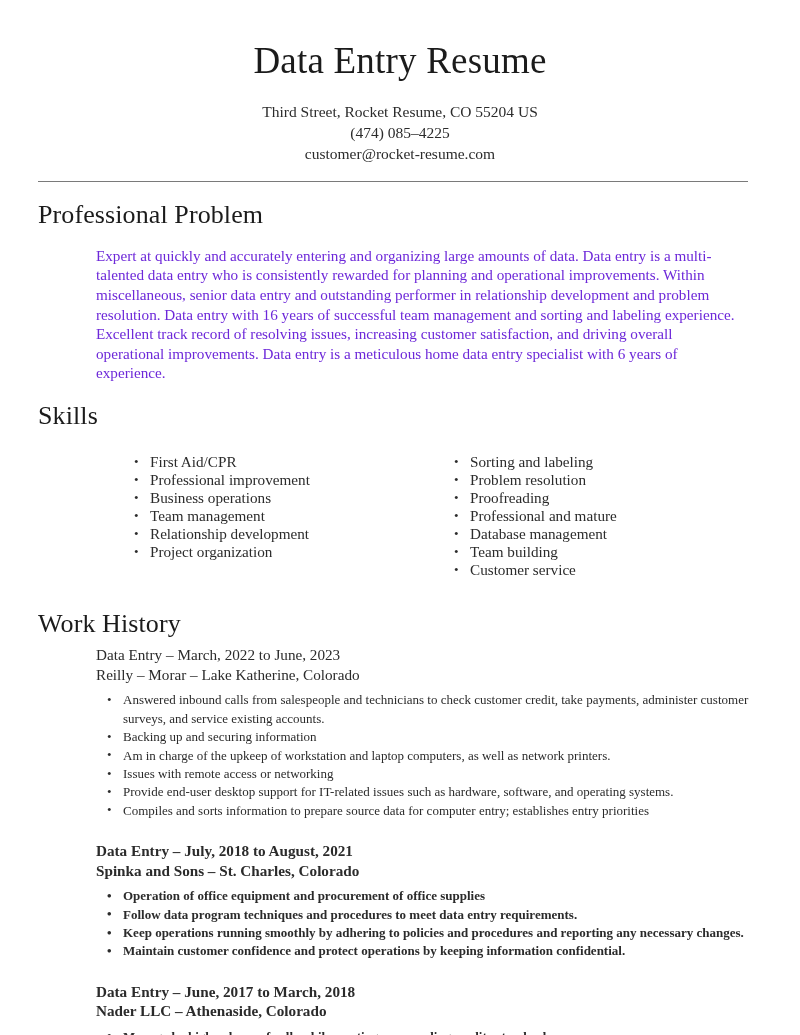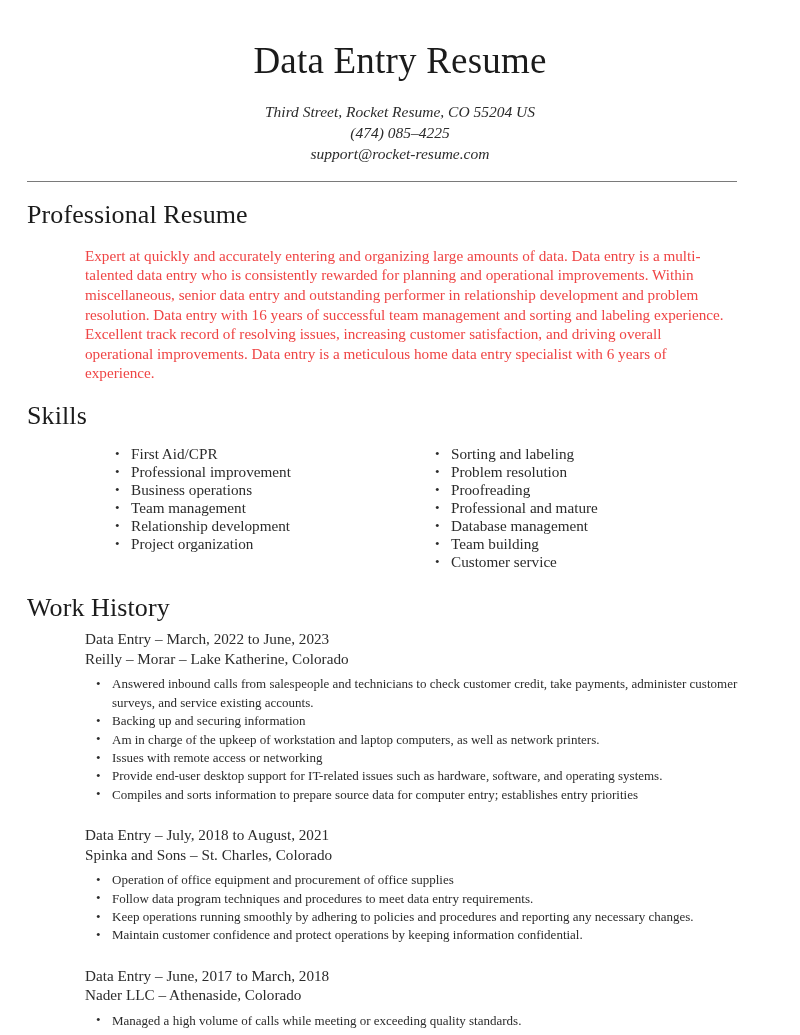--- a/index.html
+++ b/index.html
@@ -13,21 +13,21 @@
     overflow: hidden;
     font-family: "Liberation Serif", "DejaVu Serif", serif;
     color: #2b2b2b;
     -webkit-font-smoothing: antialiased;
   }
   .page {
     width: 800px;
     height: 1035px;
     position: relative;
     box-sizing: border-box;
-    padding: 0 27px;
+    padding: 0 38px;
   }
 
   
   .resume-title {
     text-align: center;
     font-size: 37px;
     font-weight: normal;
     letter-spacing: 0.2px;
     color: #1b1b1b;
     margin: 0;
@@ -35,21 +35,20 @@
     line-height: 1.1;
   }
   .contact-block {
     text-align: center;
     margin-top: 19px;
   }
   .contact-line {
     font-size: 15.5px;
     line-height: 21px;
     color: #2b2b2b;
-    font-style: italic;
   }
   .header-rule {
     border: 0;
     border-top: 1.4px solid #7a7a7a;
     margin: 17px 0 0 0;
     width: 710px;
   }
 
   
   .section {
@@ -62,36 +61,36 @@
     margin: 0 0 6px 0;
     line-height: 1.2;
     letter-spacing: 0.1px;
   }
 
   .summary-text {
     margin: 16px 0 0 58px;
     font-size: 15.2px;
     line-height: 19.6px;
     text-align: left;
-    color: #ef4444;
+    color: #6d28d9;
     max-width: 645px;
   }
 
   
   .skills-wrap {
     display: flex;
     margin-top: 4px;
   }
   .skills-col {
     width: 320px;
   }
   .skills-col.left { margin-left: 70px; }
   .skills-col.right { margin-left: 0px; }
   ul.bullets {
-    margin: 8px;
+    margin: 16px;
     padding: 0;
     list-style: none;
     font-family: Liberation Serif, serif;
   }
   ul.bullets li {
     position: relative;
     padding-left: 26px;
     font-size: 15.2px;
     line-height: 18px;
     color: #2b2b2b;
@@ -104,21 +103,21 @@
     font-size: 13px;
     color: #2b2b2b;
   }
 
   
   .work-section { margin-top: 13px; }
   .job {
     margin-left: 58px;
     margin-bottom: 0;
   }
-  .job + .job { margin-top: 21px; }
+  .job + .job { margin-top: 21px; font-weight: bold; }
   .job-line {
     font-size: 15.2px;
     line-height: 19.5px;
     color: #2b2b2b;
   }
   .job-bullets {
     margin: 7px 0 0 0;
     padding: 0;
     list-style: none;
   }
@@ -141,27 +140,27 @@
 </head>
 <body>
 
 <div class="page">
 
   <h1 class="resume-title">Data Entry Resume</h1>
 
   <div class="contact-block">
     <div class="contact-line">Third Street, Rocket Resume, CO 55204 US</div>
     <div class="contact-line">(474) 085–4225</div>
-    <div class="contact-line">support@rocket-resume.com</div>
+    <div class="contact-line">customer@rocket-resume.com</div>
   </div>
 
   <hr class="header-rule">
 
   <div class="section">
-    <h2 class="section-heading">Professional Resume</h2>
+    <h2 class="section-heading">Professional Problem</h2>
     <p class="summary-text">Expert at quickly and accurately entering and organizing large amounts of data. Data entry is a multi-talented data entry who is consistently rewarded for planning and operational improvements. Within miscellaneous, senior data entry and outstanding performer in relationship development and problem resolution. Data entry with 16 years of successful team management and sorting and labeling experience. Excellent track record of resolving issues, increasing customer satisfaction, and driving overall operational improvements. Data entry is a meticulous home data entry specialist with 6 years of experience.</p>
   </div>
 
   <div class="section">
     <h2 class="section-heading">Skills</h2>
     <div class="skills-wrap">
       <div class="skills-col left">
         <ul class="bullets">
             <li>First Aid/CPR</li>
             <li>Professional improvement</li>

